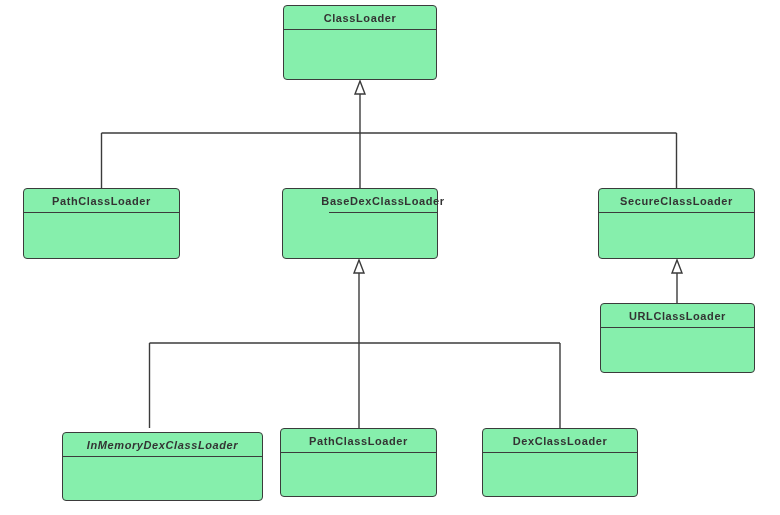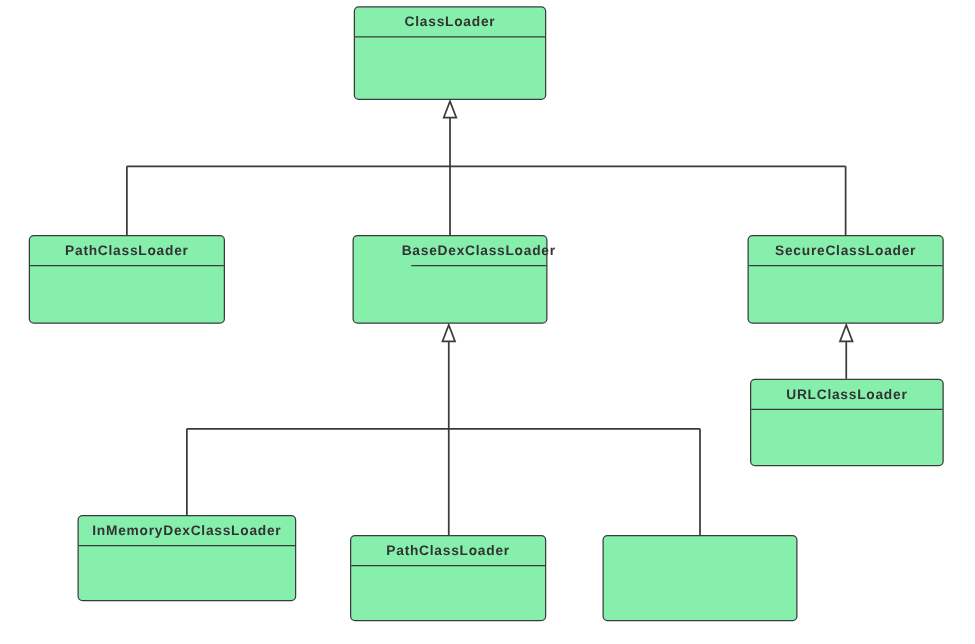--- a/index.html
+++ b/index.html
@@ -111,27 +111,28 @@
   <div class="uml-class" style="left:600px; top:303px; width:155px; height:70px;">
     <div class="uml-title">URLClassLoader</div>
     <div class="uml-body"></div>
   </div>
 
   <div class="uml-class" style="left:598px; top:188px; width:157px; height:71px;">
     <div class="uml-title">SecureClassLoader</div>
     <div class="uml-body"></div>
   </div>
 
-  <div class="uml-class" style="left:62px; top:412px; width:175px; height:69px;">
+  <div class="uml-class" style="left:62px; top:432px; width:201px; height:69px;font-style:italic;">
     <div class="uml-title">InMemoryDexClassLoader</div>
     <div class="uml-body"></div>
   </div>
 
   <div class="uml-class" style="left:280px; top:428px; width:157px; height:69px;">
     <div class="uml-title">PathClassLoader</div>
     <div class="uml-body"></div>
   </div>
 
   <div class="uml-class" style="left:482px; top:428px; width:156px; height:69px;">
+    <div class="uml-title">DexClassLoader</div>
     <div class="uml-body"></div>
   </div>
 
 </div>
 
 </body></html>

